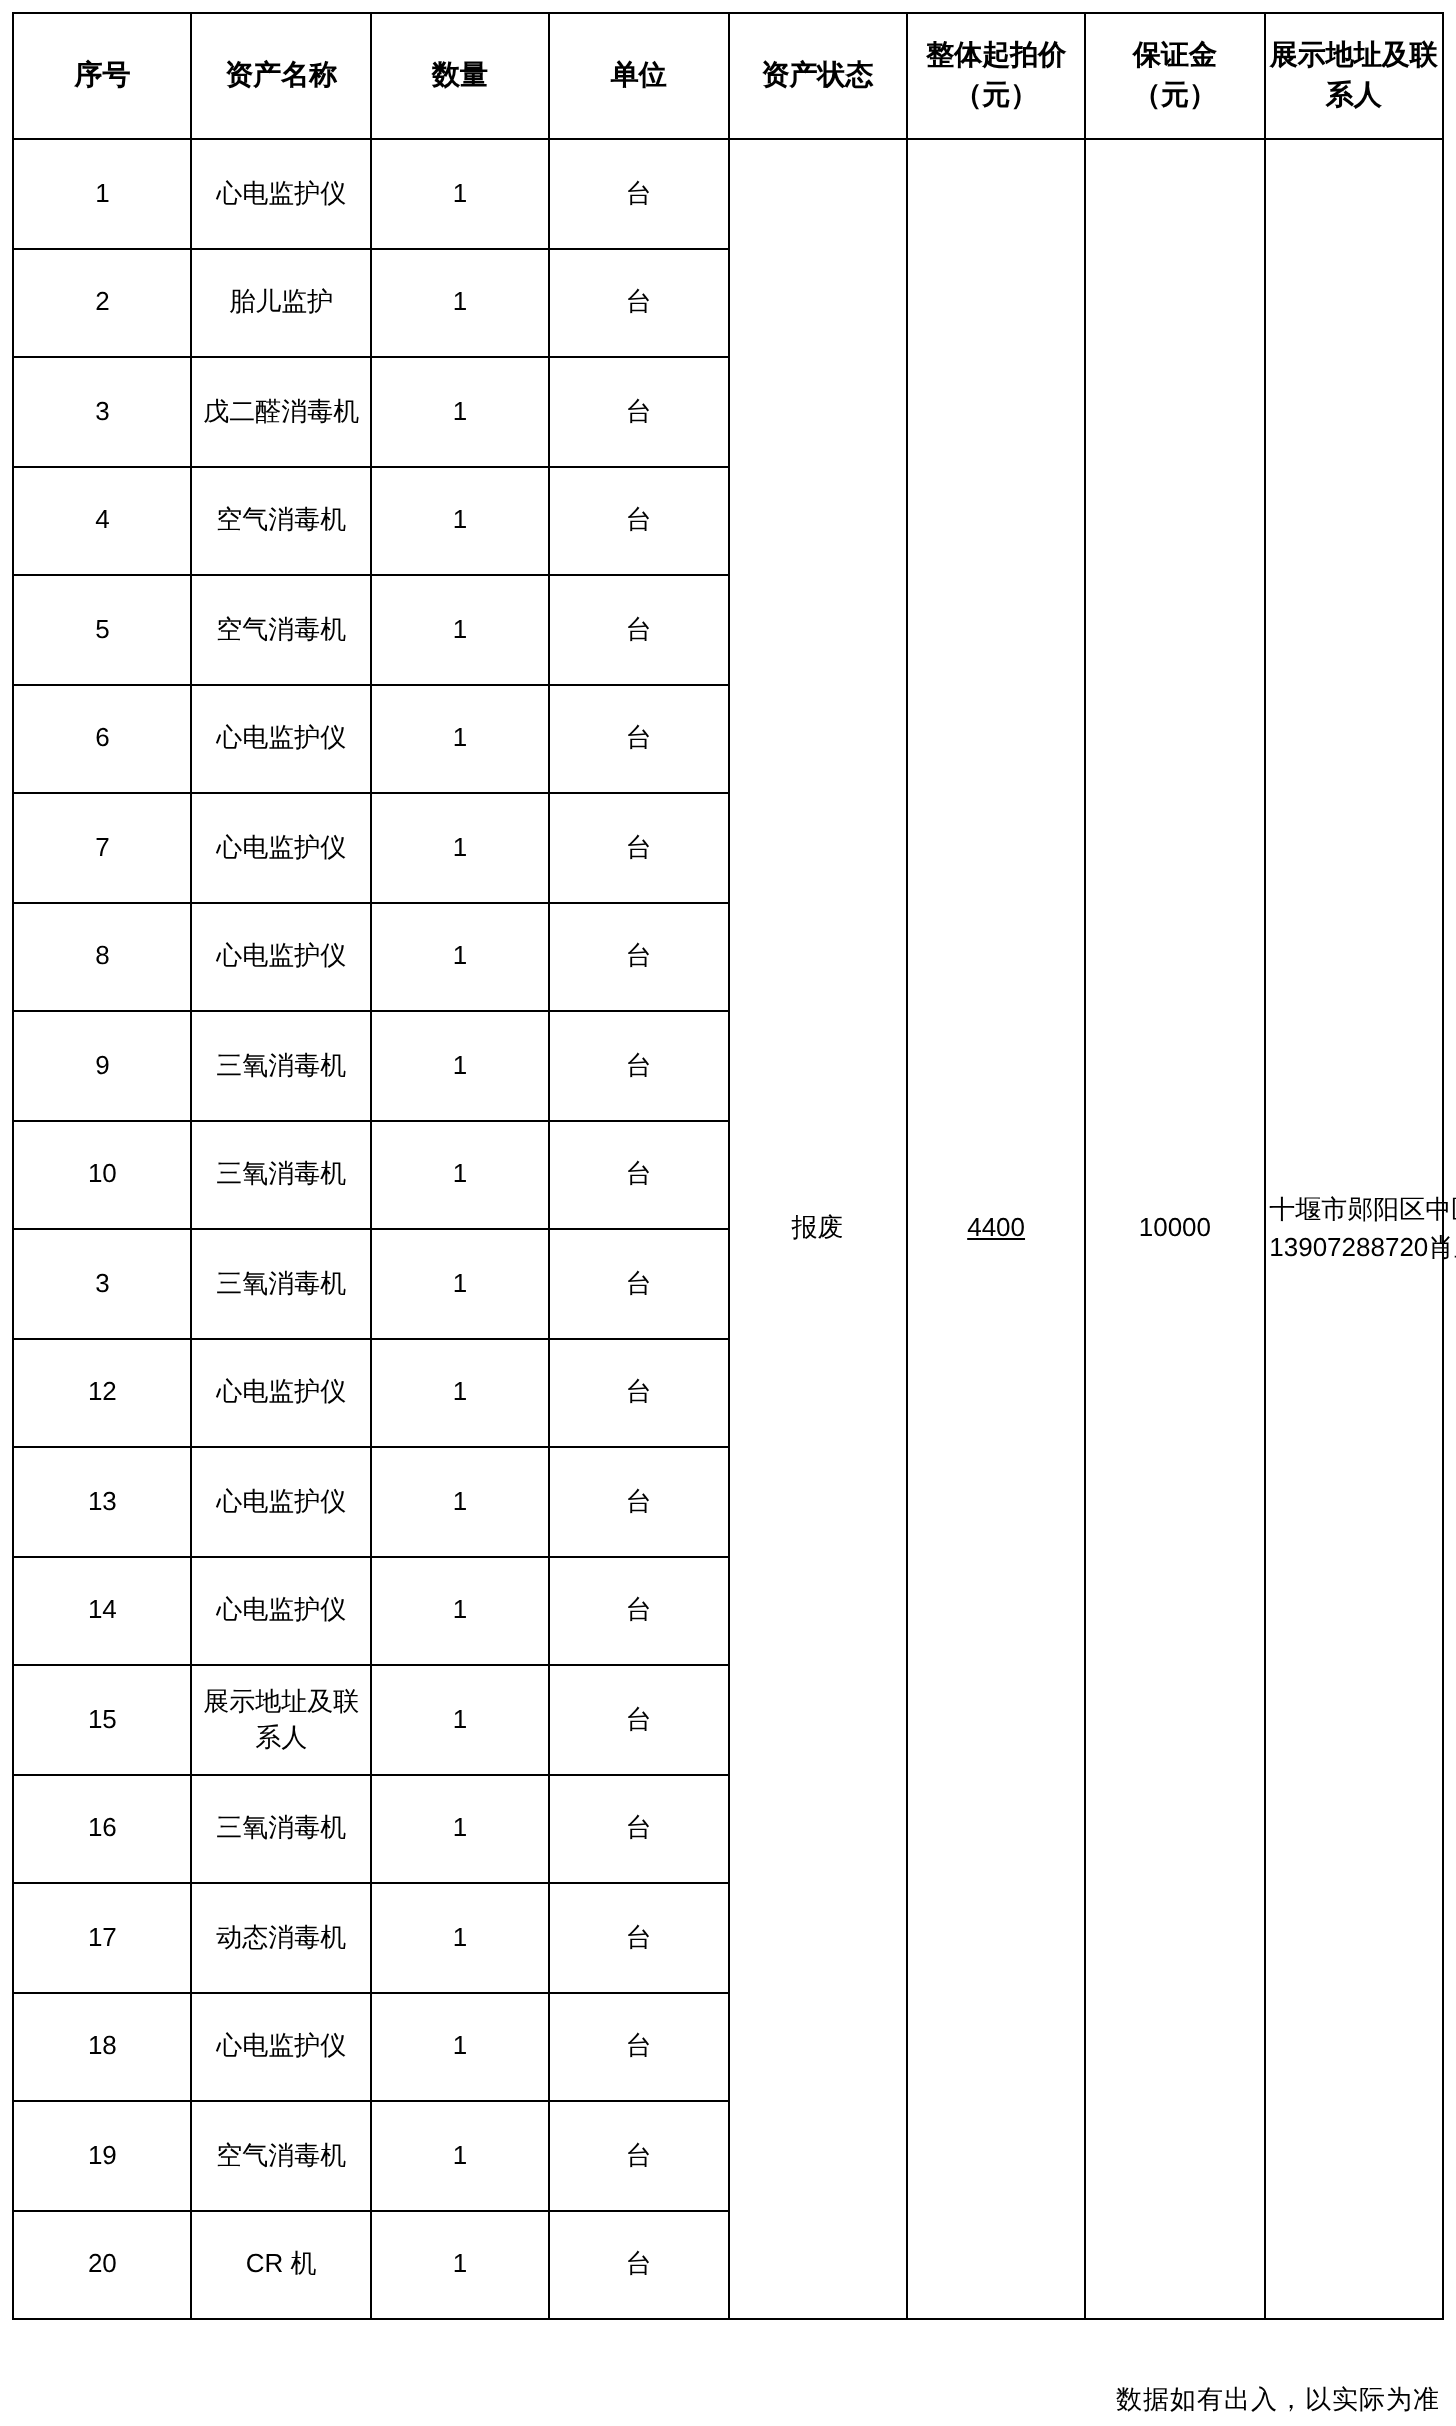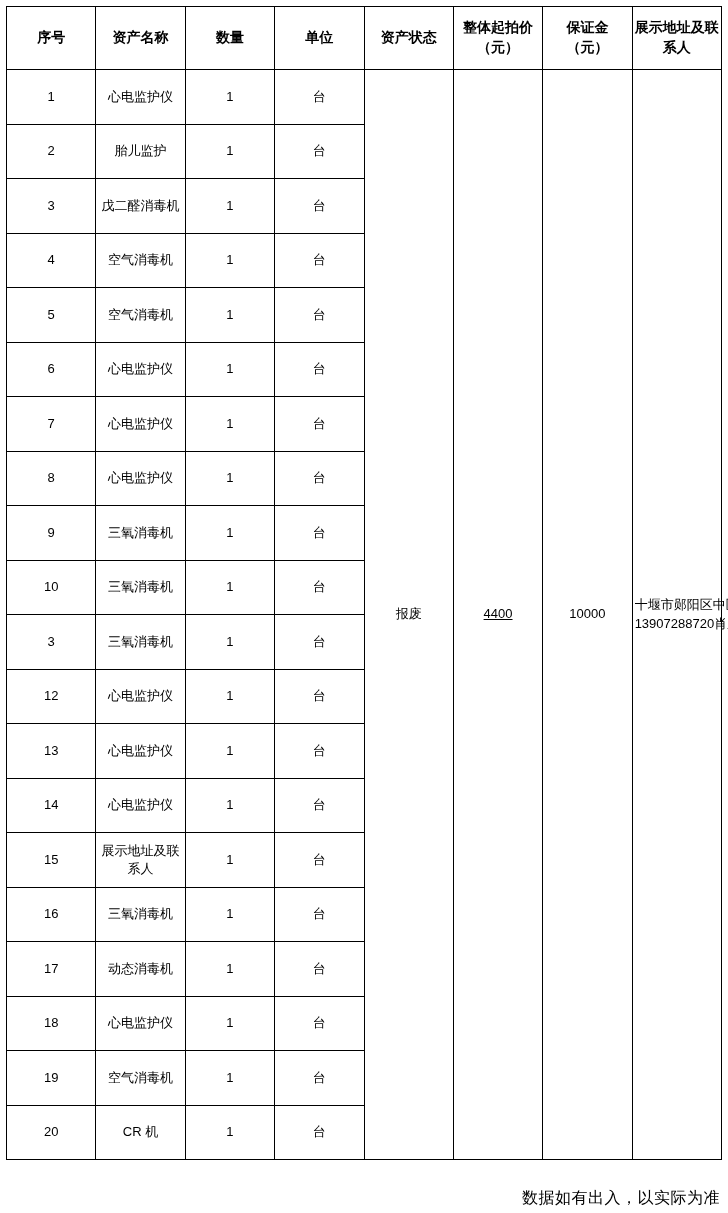--- a/index.html
+++ b/index.html
@@ -73,21 +73,21 @@
     display: block;
     white-space: nowrap;
   }
   .price-cell, .deposit-cell {
     font-size: 13px;
   }
   .footnote {
     position: absolute;
     right: 8px;
     bottom: 10px;
-    font-size: 16px;
+    font-size: 13px;
     color: #000000;
     letter-spacing: 0.5px;
   }
   .name-narrow {
     font-size: 12.5px;
   }
 </style>
 </head>
 <body>
 

